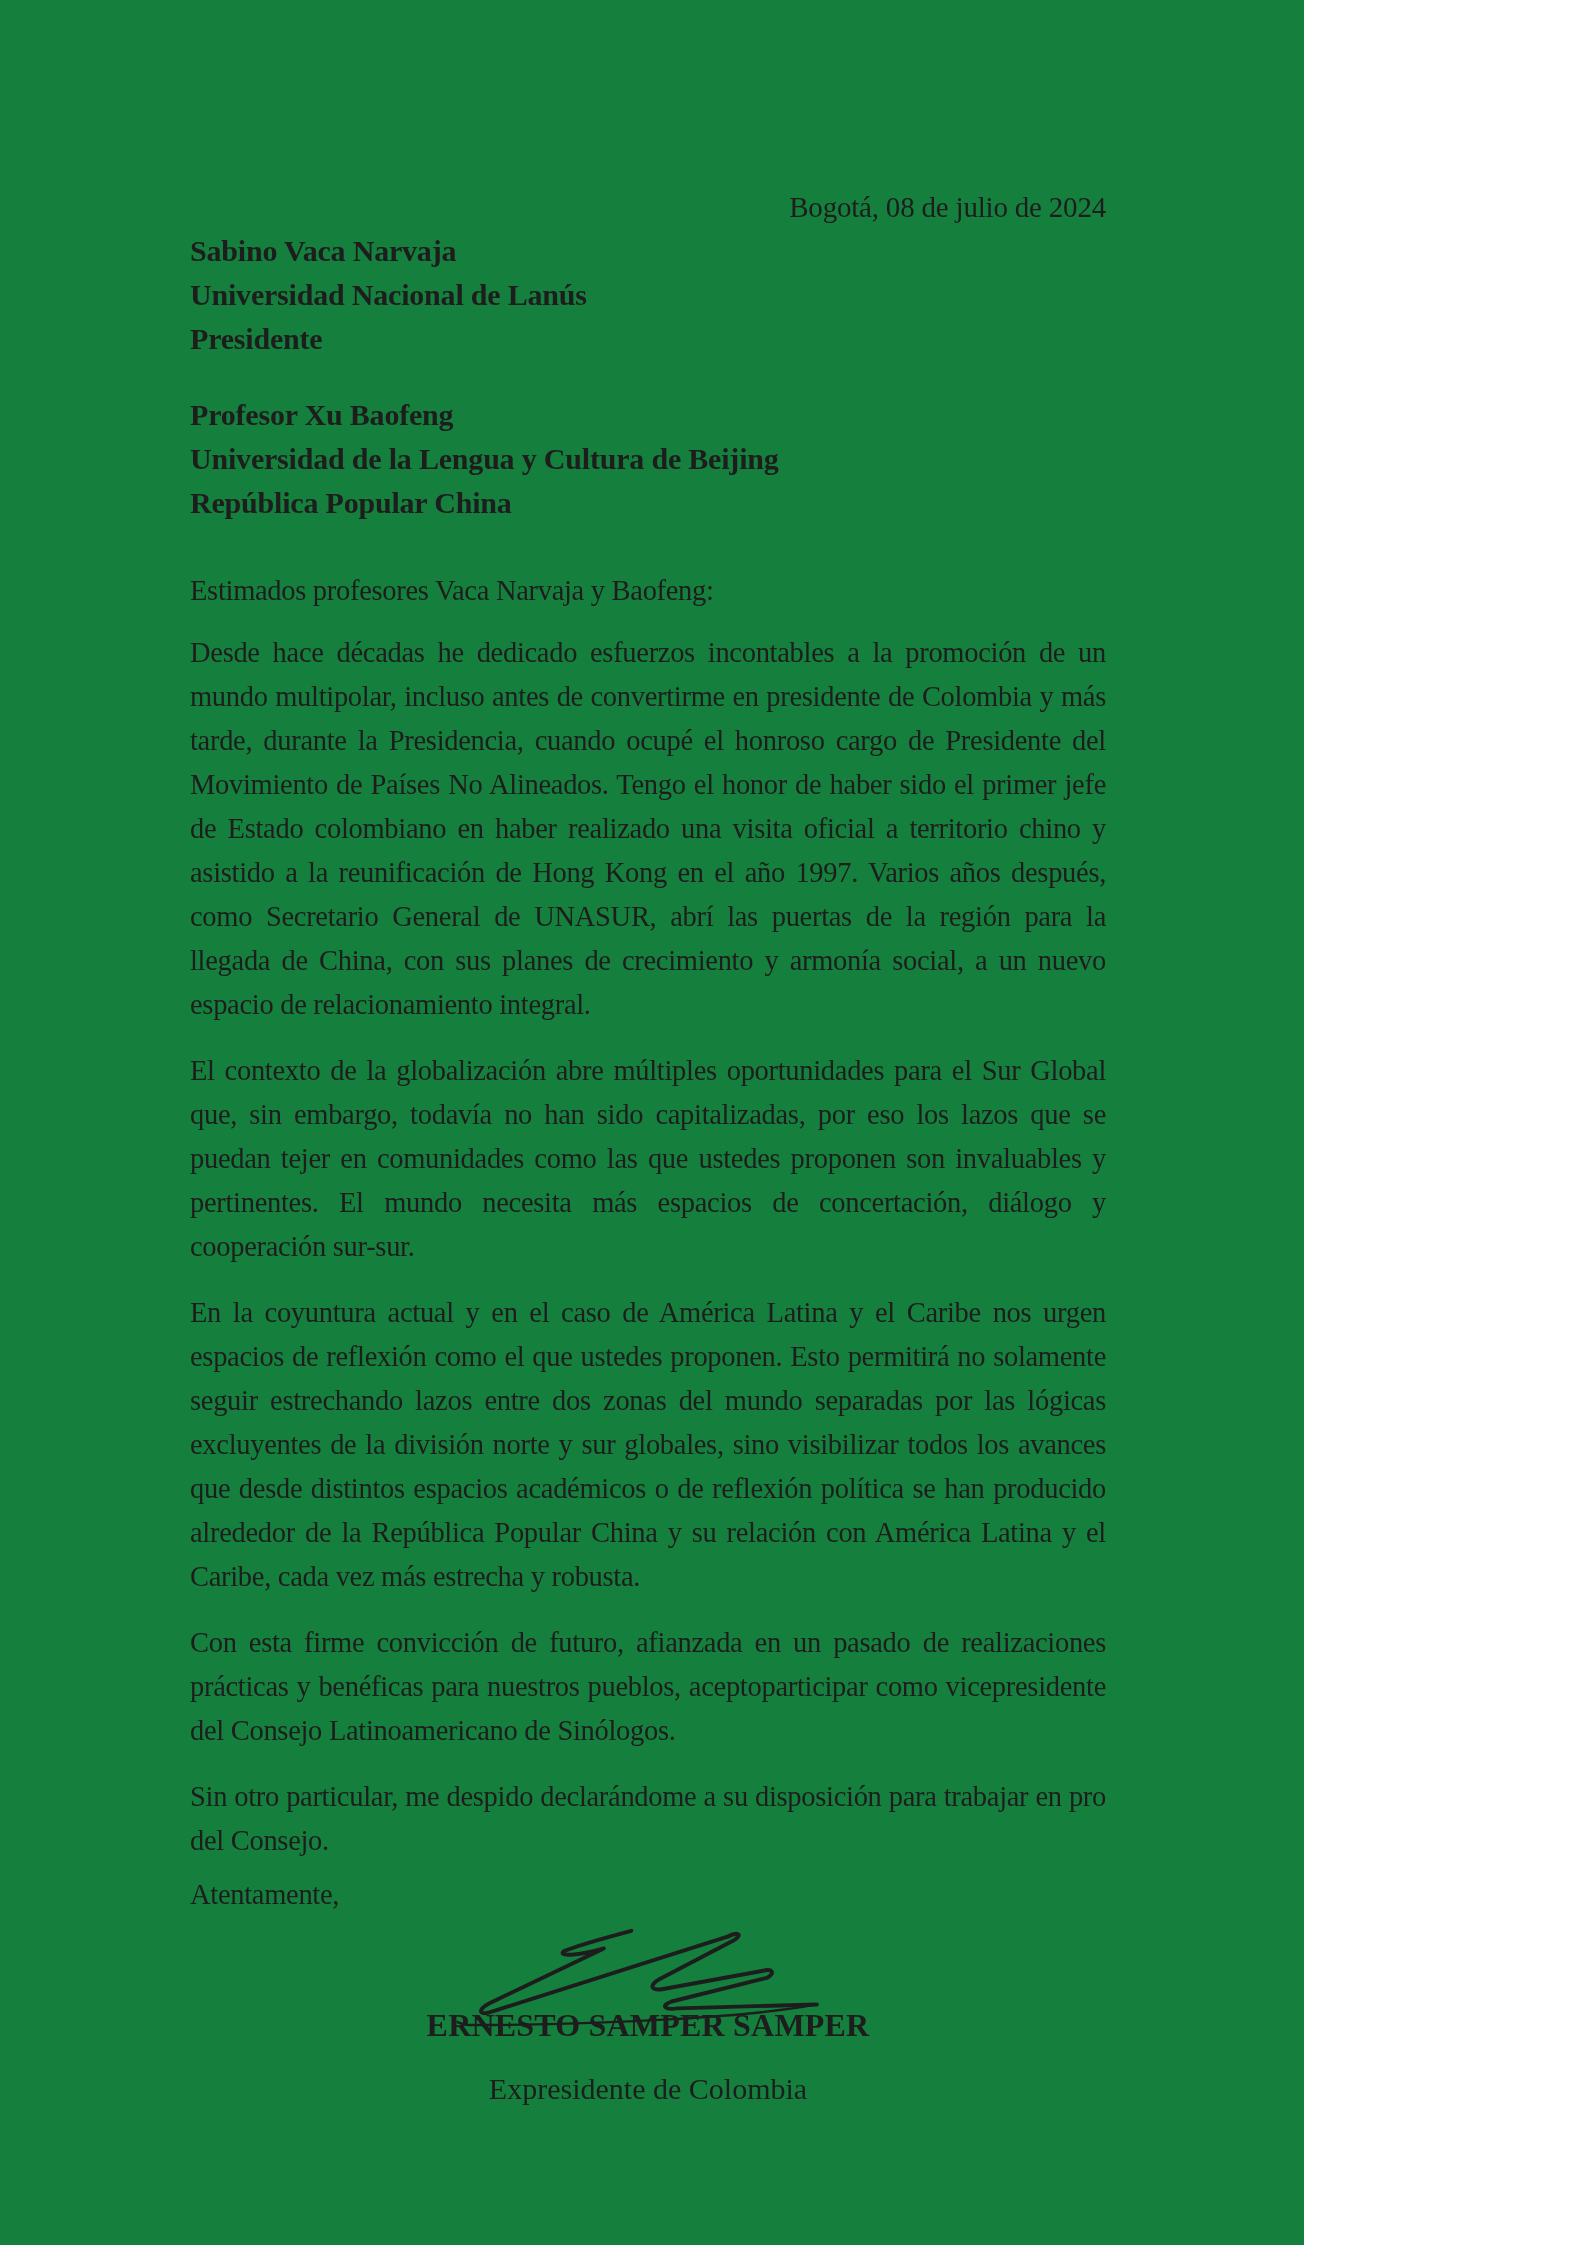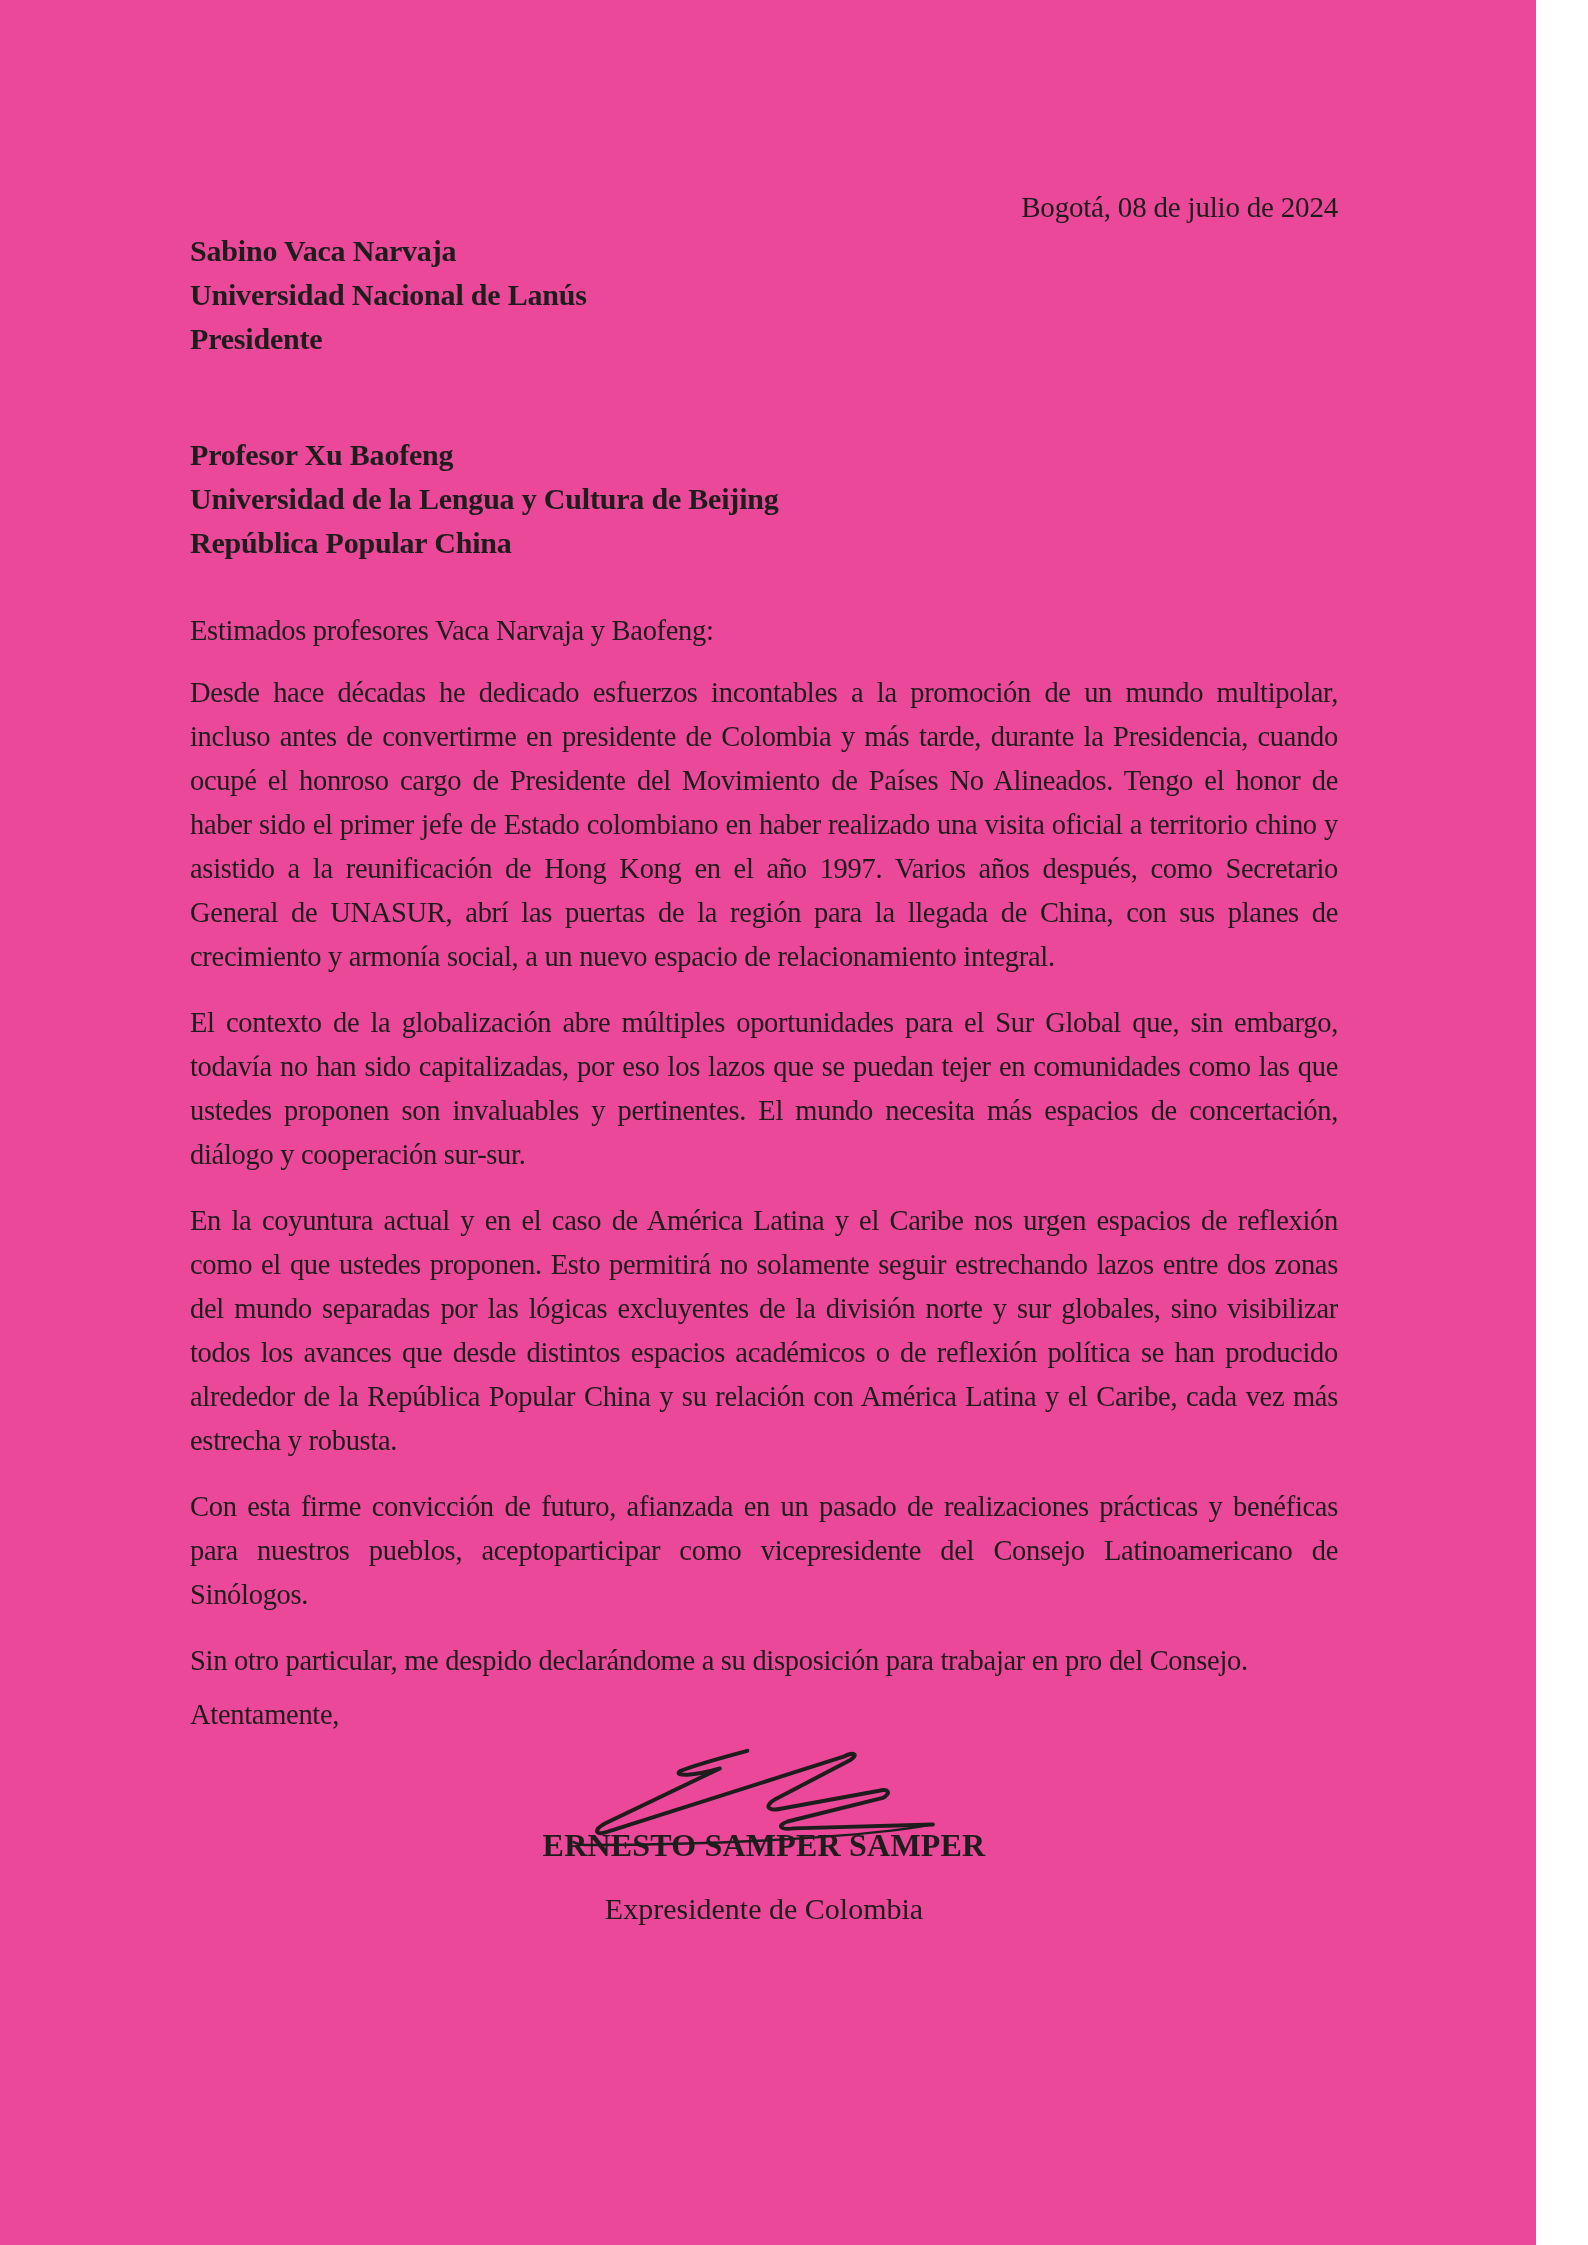--- a/index.html
+++ b/index.html
@@ -5,31 +5,31 @@
   html, body { margin: 0; padding: 0; }
   body {
     width: 1588px; height: 2245px;
     background: #ffffff;
     font-family: "Liberation Serif", "DejaVu Serif", serif;
     color: #1d1d1d;
     overflow: hidden;
   }
   .page {
     box-sizing: border-box;
-    width: 1536px; height: 2245px;
+    width: 1304px; height: 2245px;
     padding: 185px 198px 8px 190px;
-    background: #ec4899;
+    background: #15803d;
   }
   .date-line {
     font-size: 29px; line-height: 44px;
     text-align: right;
     letter-spacing: -0.2px;
   }
   .recipient { margin-top: 0; }
-  .recipient.second { margin-top: 72px; }
+  .recipient.second { margin-top: 32px; }
   .recipient div {
     font-weight: bold;
     font-size: 30px; line-height: 44px;
     letter-spacing: -0.2px;
   }
   .salutation {
     margin-top: 44px;
     font-size: 28.5px; line-height: 44px;
     letter-spacing: -0.3px;
   }

